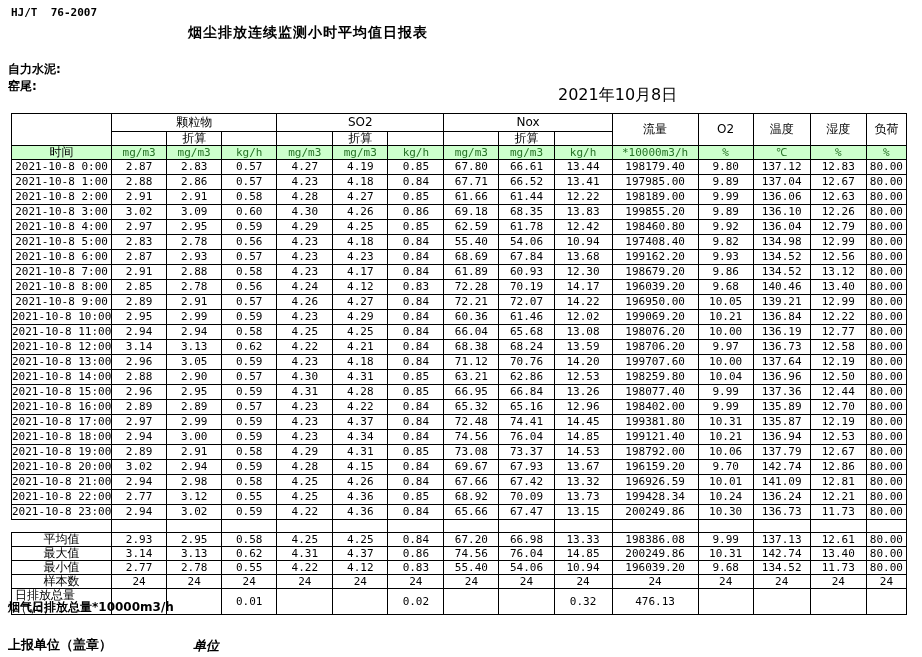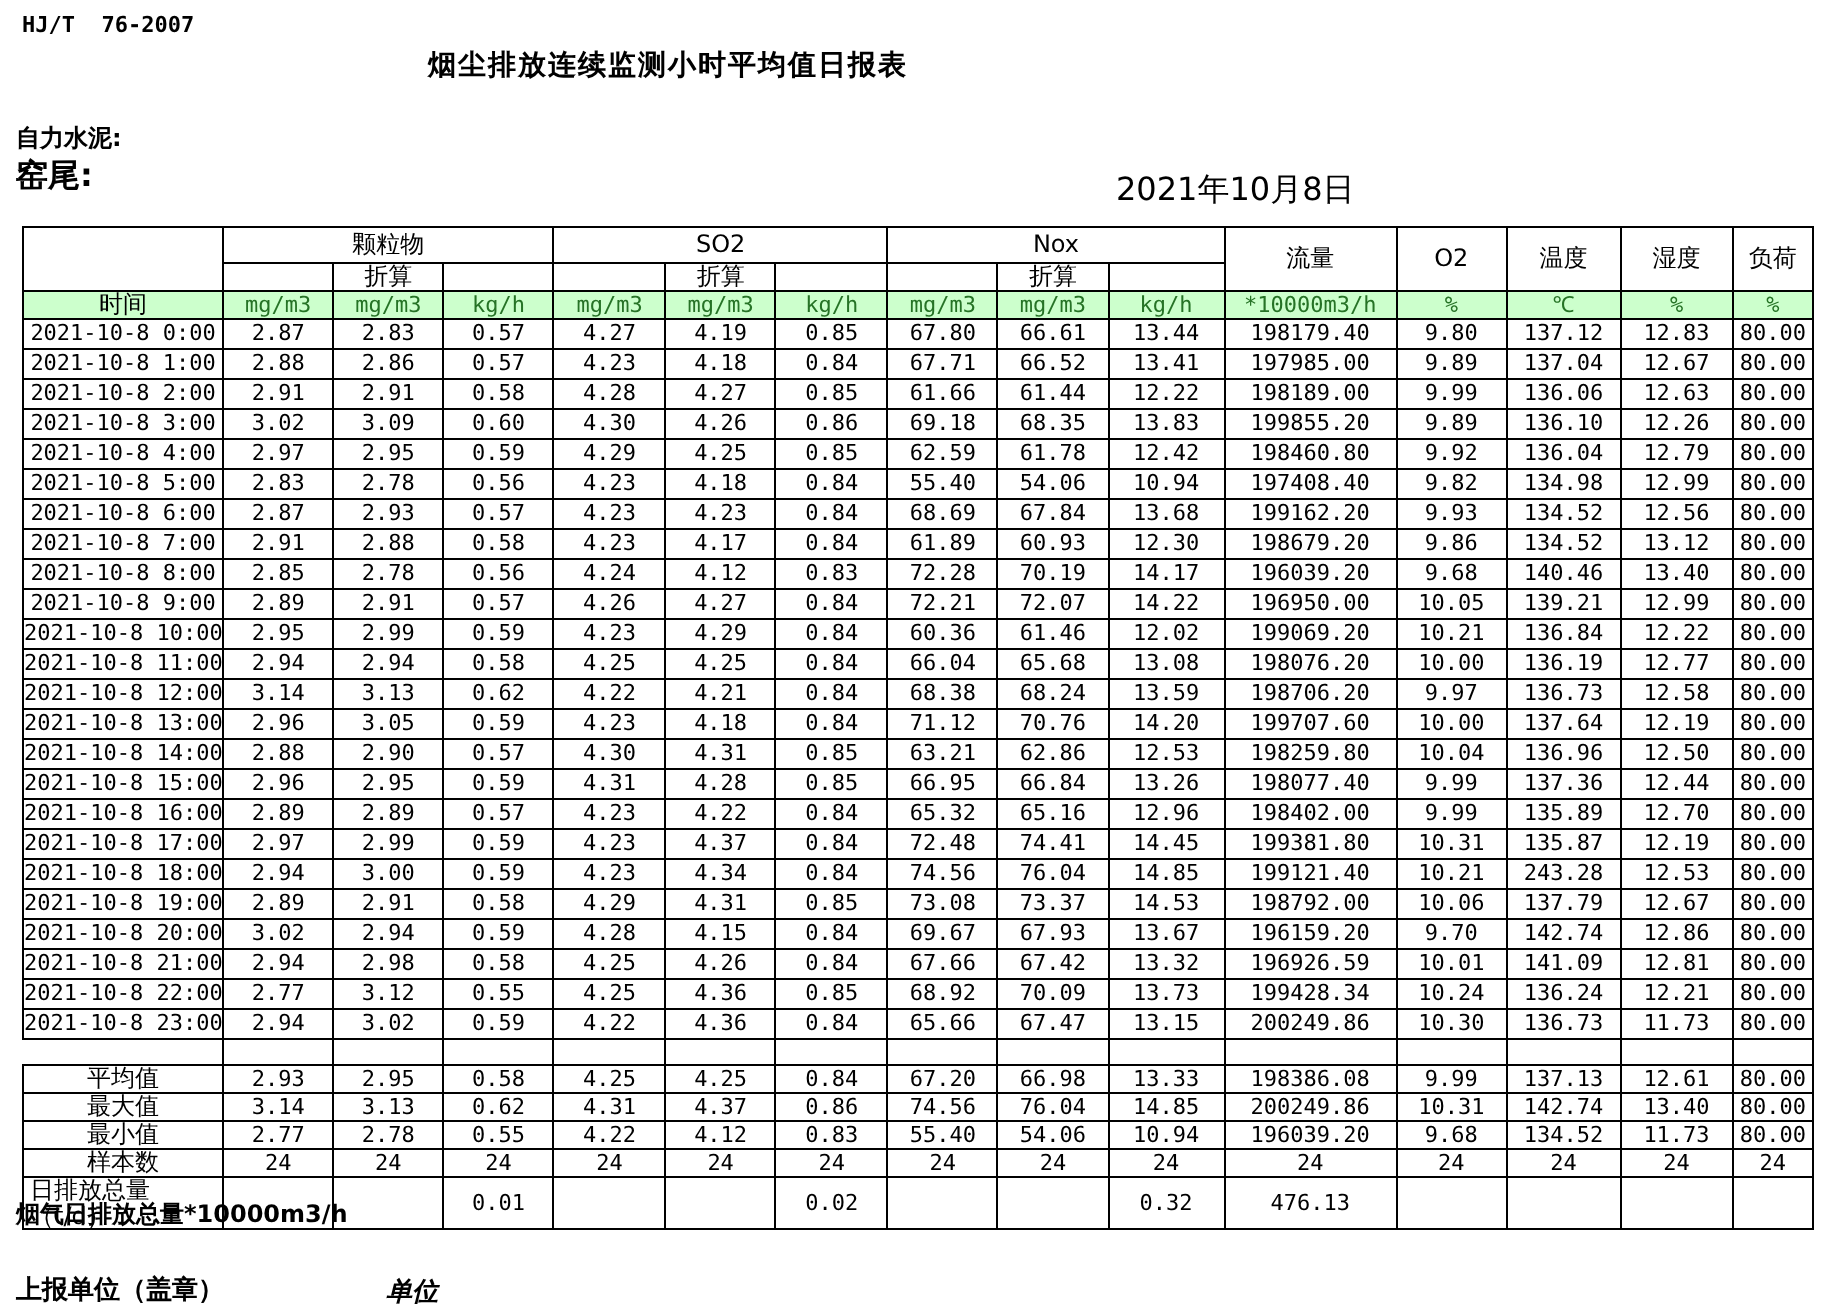--- a/index.html
+++ b/index.html
@@ -2,23 +2,23 @@
 <html><head>
 <meta charset="utf-8">
 <style>
   html,body{margin:0;padding:0;}
   body{
     width:922px;height:657px;position:relative;background:#ffffff;color:#000;
     font-family:"DejaVu Sans","Liberation Sans",sans-serif;
   }
   .abs{position:absolute;}
   #std{left:11px;top:6px;font-family:"DejaVu Sans Mono",monospace;font-weight:bold;font-size:11px;white-space:pre;}
-  #title{left:0;top:24px;width:616px;text-align:center;font-weight:bold;font-size:14px;letter-spacing:1px;padding-left:26px;}
+  #title{left:0;top:24px;width:616px;text-align:center;font-weight:bold;font-size:14px;letter-spacing:1px;}
   #company{left:8px;top:61px;font-weight:bold;font-size:12px;}
-  #site{left:8px;top:78px;font-weight:bold;font-size:16px;}
+  #site{left:8px;top:78px;font-weight:bold;font-size:12px;}
   #date{left:558px;top:85px;font-size:16px;}
 
   table#report{
     position:absolute;left:11px;top:113px;width:896px;
     border-collapse:collapse;table-layout:fixed;
   }
   #report td,#report th{
     border:1px solid #000;padding:0;margin:0;
     text-align:center;vertical-align:middle;
     font-weight:normal;font-size:12px;line-height:1.05;overflow:hidden;
@@ -415,21 +415,21 @@
         <td class="num">3.00</td>
         <td class="num">0.59</td>
         <td class="num">4.23</td>
         <td class="num">4.34</td>
         <td class="num">0.84</td>
         <td class="num">74.56</td>
         <td class="num">76.04</td>
         <td class="num">14.85</td>
         <td class="num">199121.40</td>
         <td class="num">10.21</td>
-        <td class="num">243.28</td>
+        <td class="num">136.94</td>
         <td class="num">12.53</td>
         <td class="num">80.00</td>
       </tr>
       <tr style="height: 15px;">
         <td class="num">2021-10-8 19:00</td>
         <td class="num">2.89</td>
         <td class="num">2.91</td>
         <td class="num">0.58</td>
         <td class="num">4.29</td>
         <td class="num">4.31</td>

